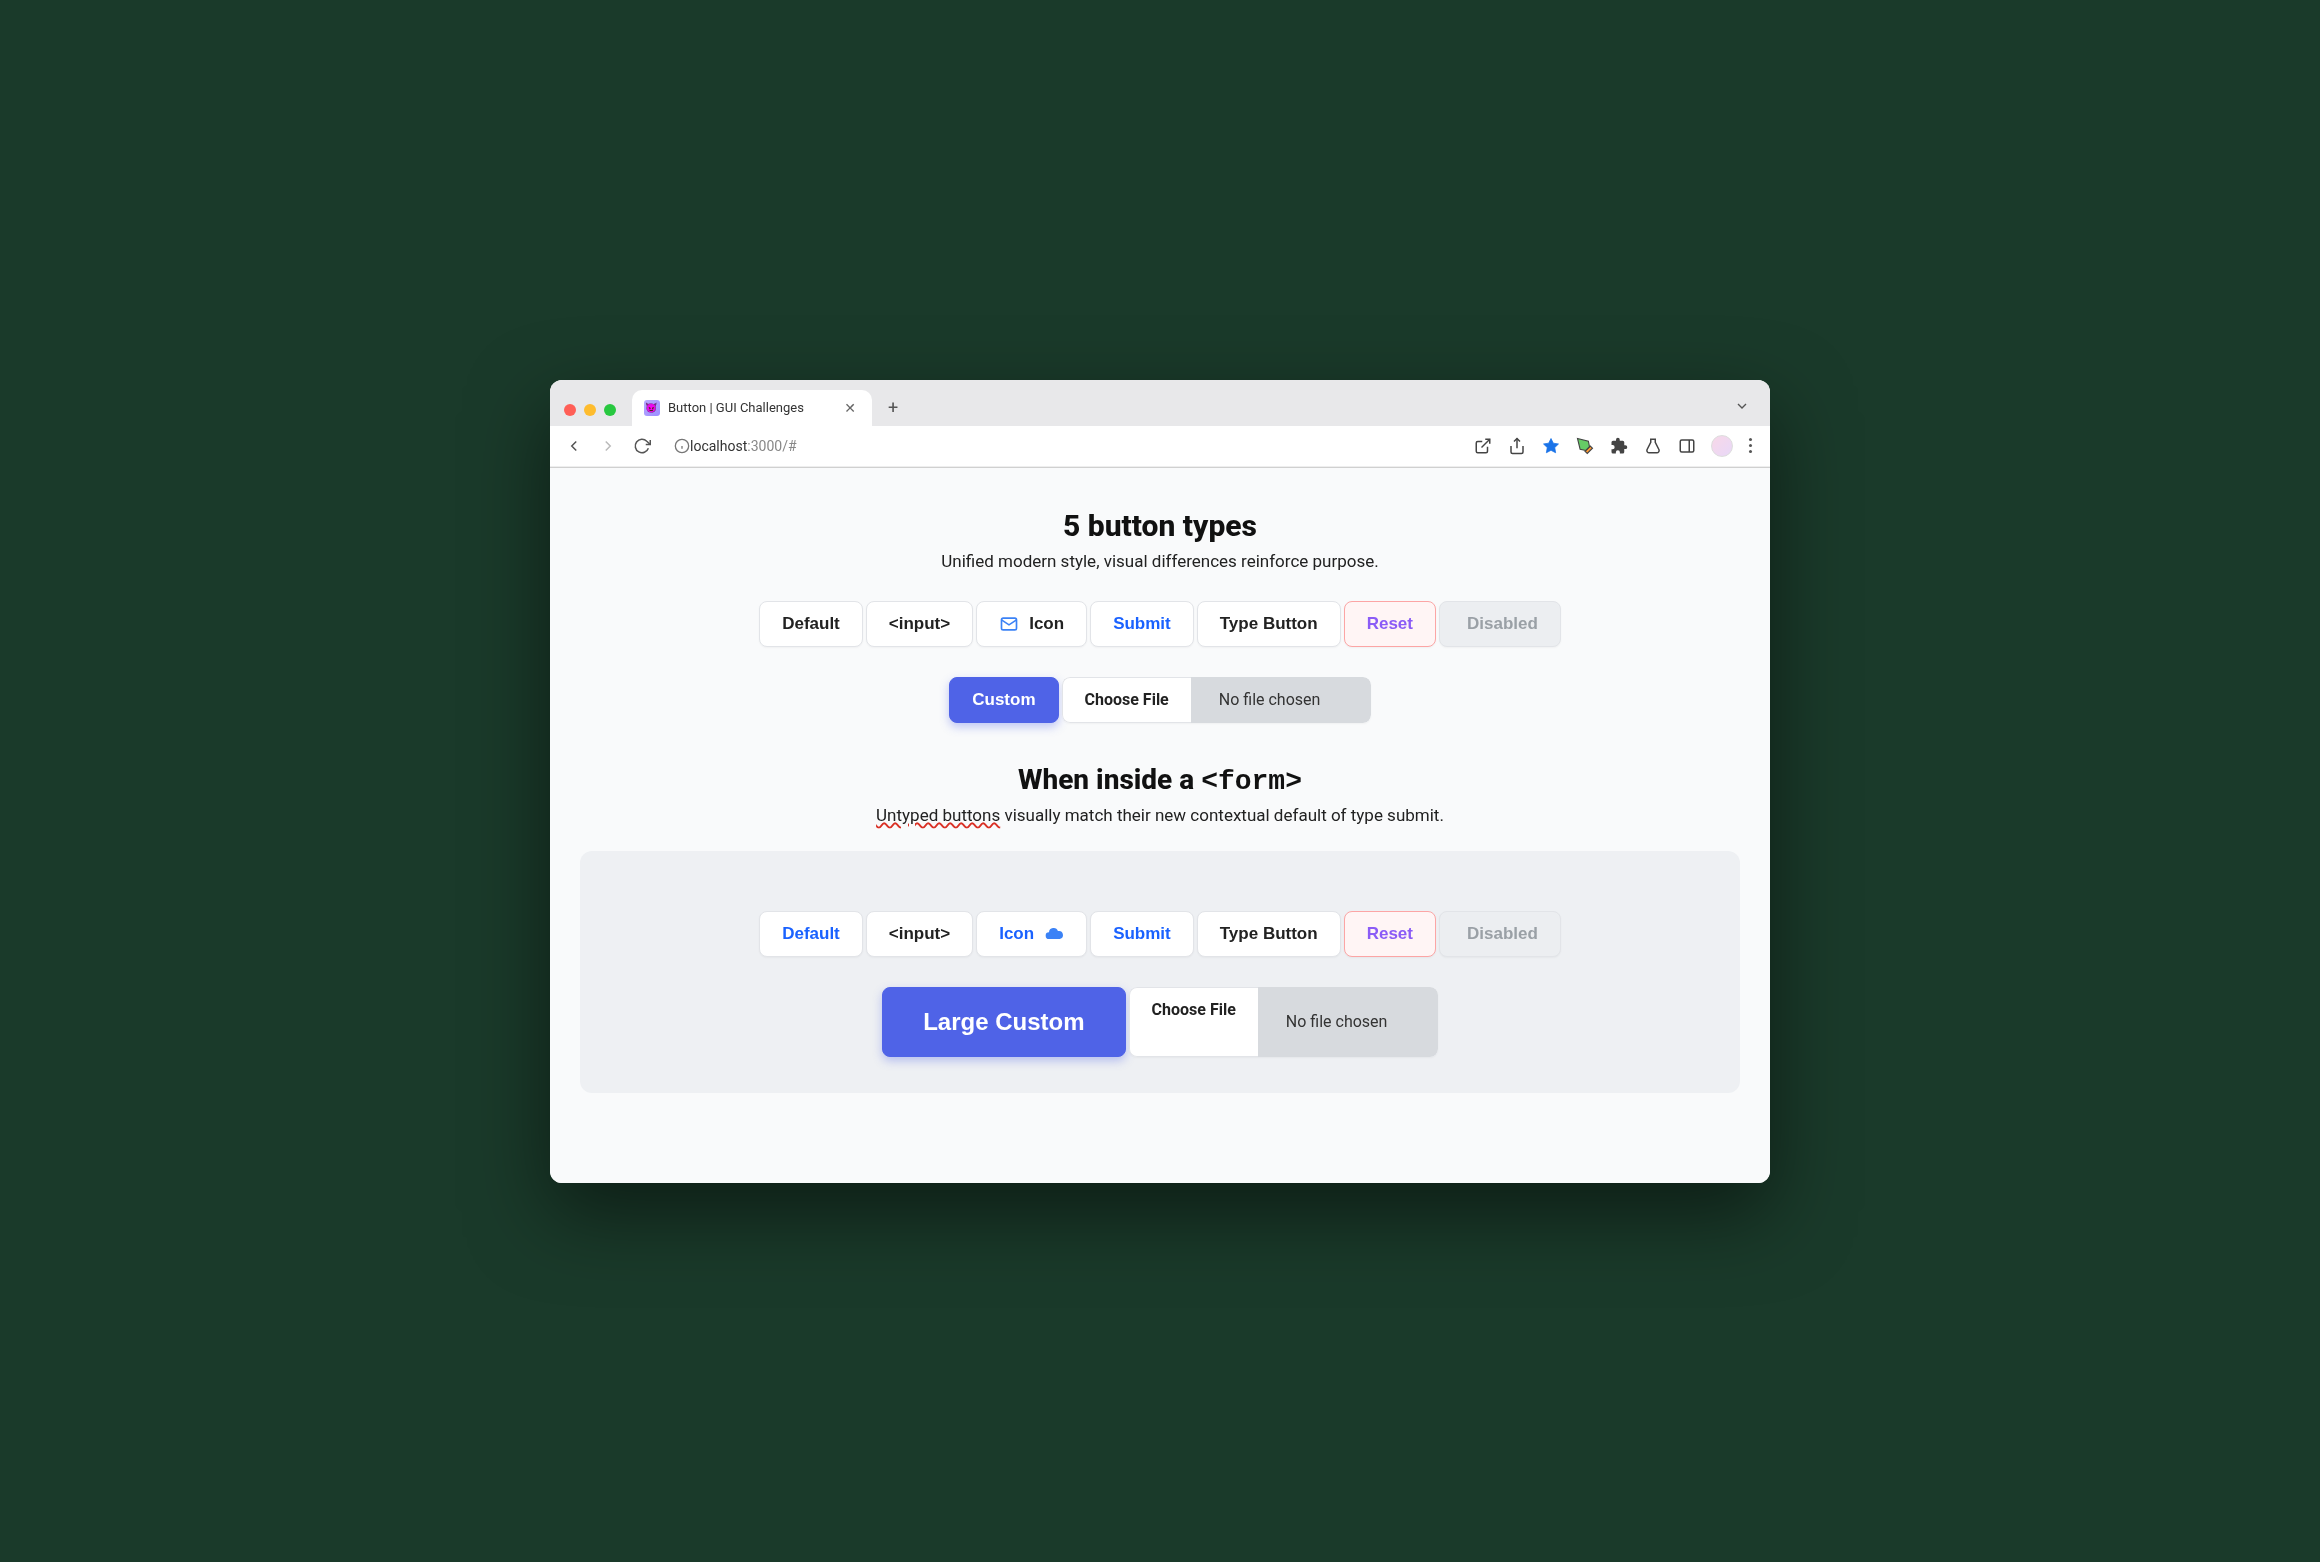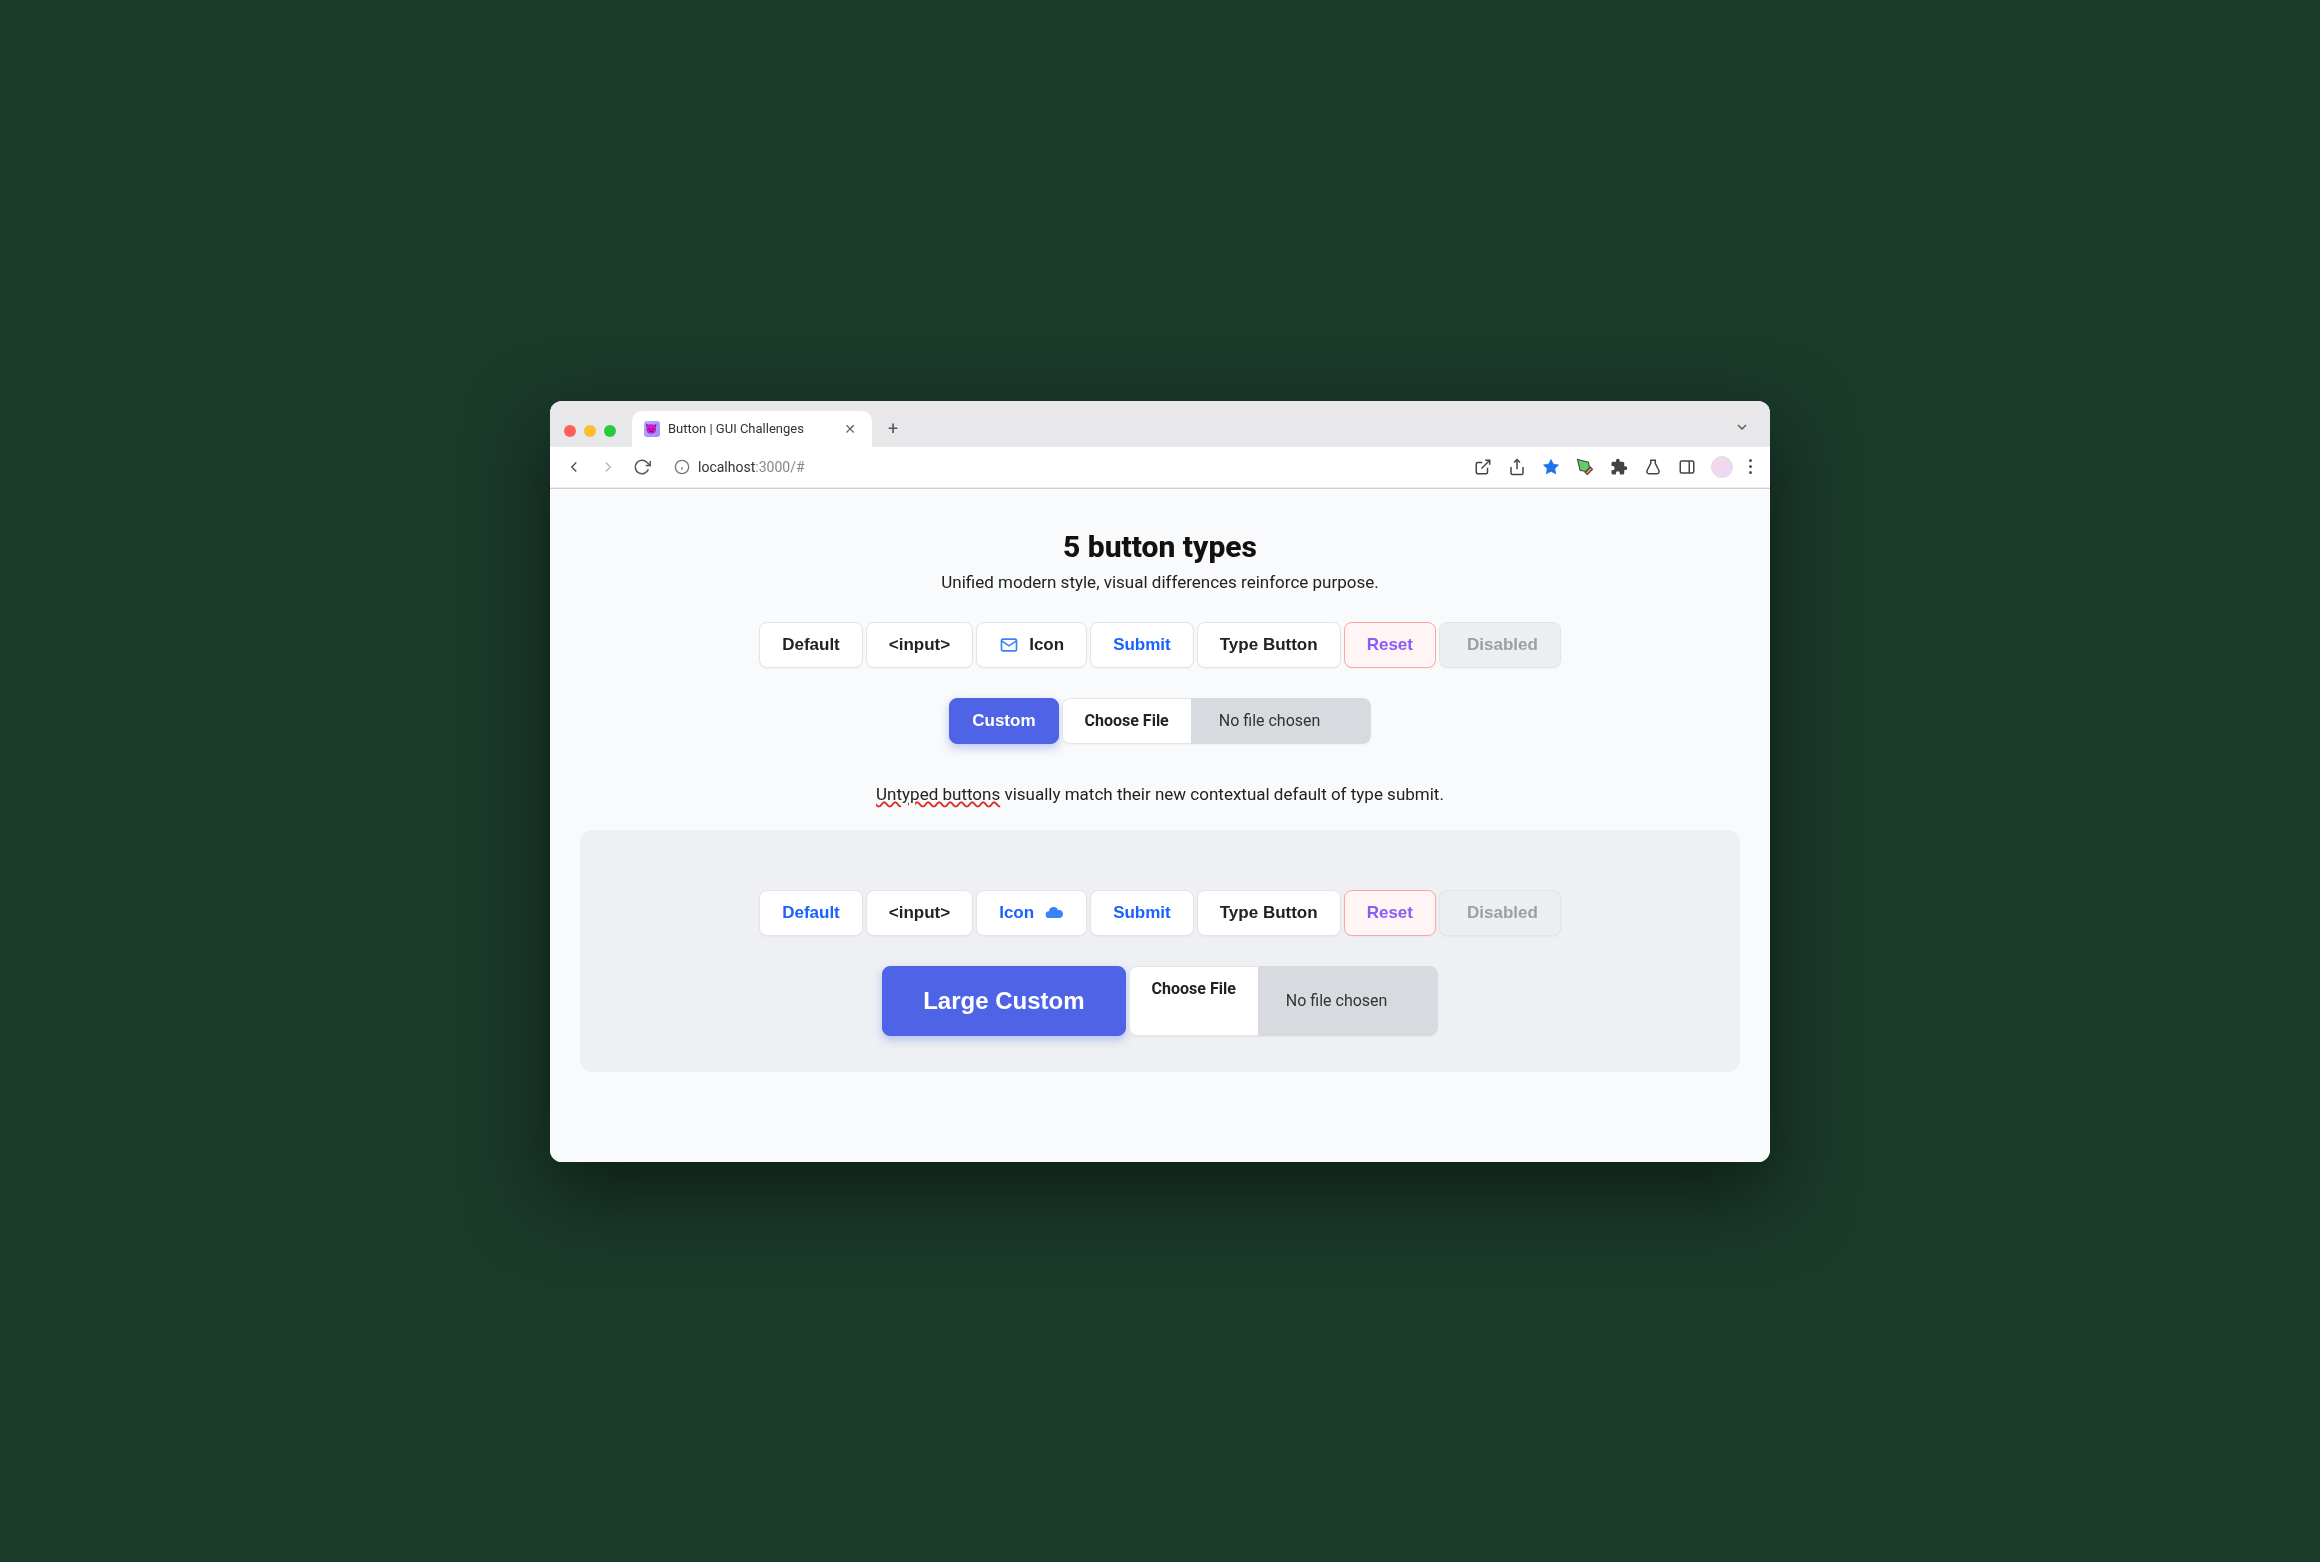--- a/index.html
+++ b/index.html
@@ -76,21 +76,20 @@
     .nav-btn { width: 24px; height: 24px; display:flex;align-items:center;justify-content:center; color:#555; cursor:pointer; }
     .nav-btn.disabled { color: #bbb; cursor: default; }
     .nav-btn svg { width: 18px; height: 18px; }
     .addr-bar {
       flex: 1;
       display: flex;
       align-items: center;
       background: #fff;
       border-radius: 20px;
       padding: 4px 10px;
-      gap: 8px;
       font-size: 14px;
       color: #333;
     }
     .addr-info-icon { color: #777; display:flex;align-items:center; }
     .addr-host { color: #333; }
     .addr-path { color: #888; }
     .toolbar-icons { display: flex; align-items: center; gap: 14px; padding-right: 4px; }
     .toolbar-icon { width: 20px; height: 20px; display:flex;align-items:center;justify-content:center; color:#444; cursor:pointer; }
     .toolbar-icon.star { color: #1a73e8; }
     .toolbar-icon svg { width: 18px; height: 18px; }
@@ -308,20 +307,23 @@
       <div class="button-row">
         <button class="btn custom">Custom</button>
         <div class="file-picker">
           <div class="choose">Choose File</div>
           <div class="status">No file chosen</div>
         </div>
       </div>
     </div>
 
     <div class="section">
+      <h2>
+        <span>When inside a </span><span class="code">&lt;form&gt;</span>
+      </h2>
       <p>
         <span class="squiggle">Untyped buttons</span><span> visually match their new contextual default of type submit.</span>
       </p>
 
       <div class="form-panel" style="margin-top:26px;">
         <div class="button-row">
           <button class="btn submit-style">Default</button>
           <button class="btn">&lt;input&gt;</button>
           <button class="btn submit-style">
             <span>Icon</span>

